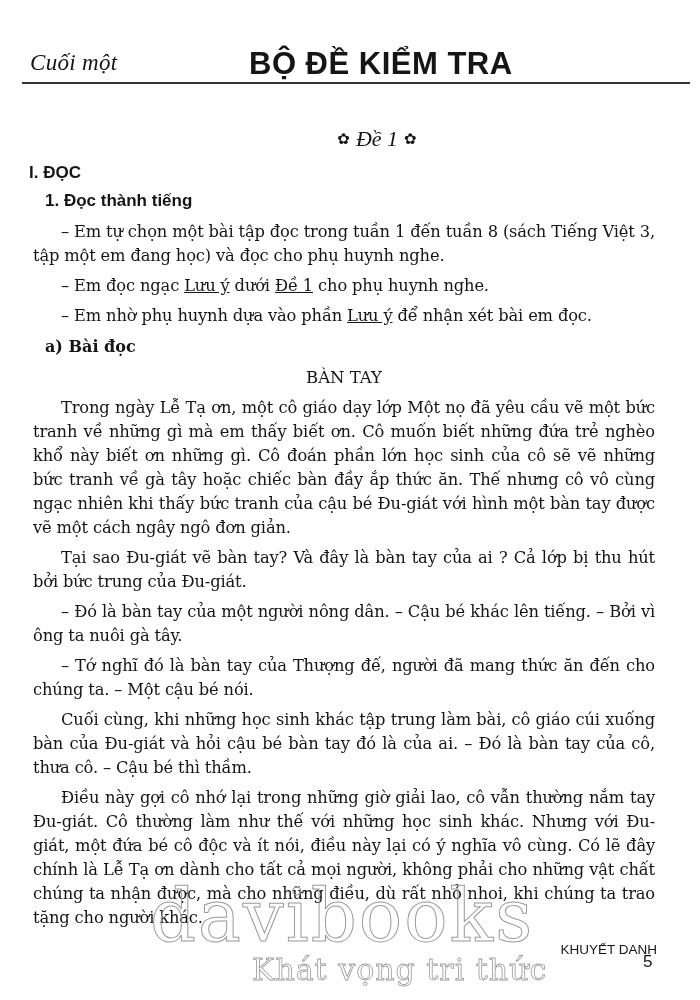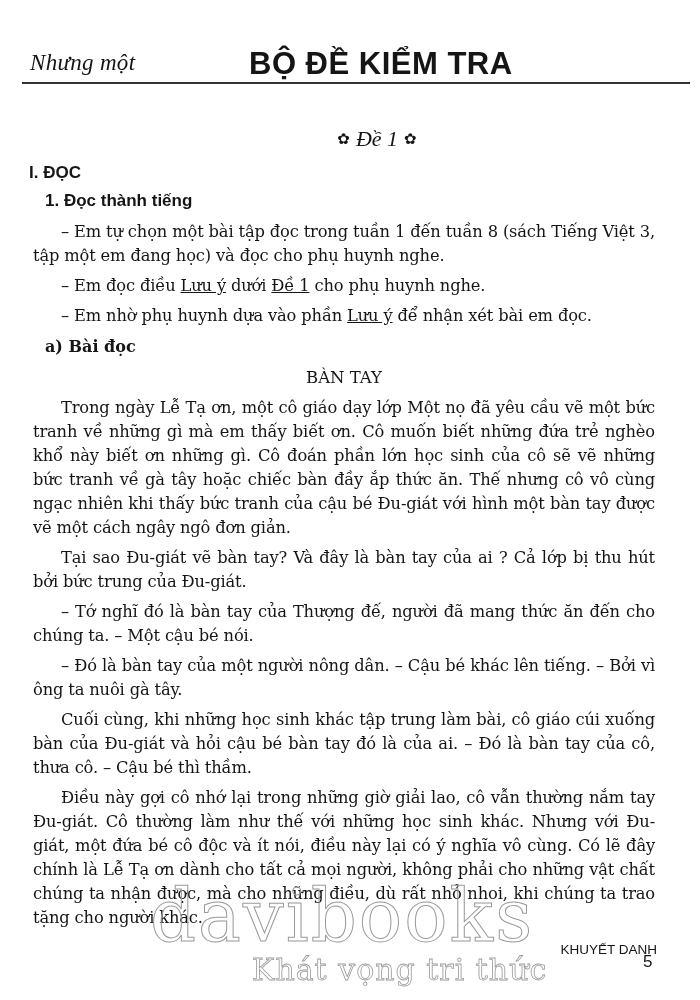--- a/index.html
+++ b/index.html
@@ -55,41 +55,41 @@
     .wm-sub {
       position: absolute; left: 252px; top: 955px;
       font-family: "DejaVu Serif", serif; font-size: 30px; color: transparent;
       -webkit-text-stroke: 0.8px #9a9a9a; letter-spacing: 1px; line-height: 1;
     }
   </style>
 </head>
 <body>
 
 <div class="header">
-  <span class="part-label">Nhưng một</span>
+  <span class="part-label">Cuối một</span>
   <span class="book-title">BỘ ĐỀ KIỂM TRA</span>
   <div class="header-rule"></div>
 </div>
 
 <div class="exam-title">
   <span class="flower">✿</span><span>Đề 1</span><span class="flower">✿</span>
 </div>
 
 <div class="content">
   <div class="h-section">I. ĐỌC</div>
   <div class="h-sub">1. Đọc thành tiếng</div>
   <p>– Em tự chọn một bài tập đọc trong tuần 1 đến tuần 8 (sách Tiếng Việt 3, tập một em đang học) và đọc cho phụ huynh nghe.</p>
-  <p class="gap"><span>– Em đọc điều </span><span class="u">Lưu ý</span><span> dưới </span><span class="u">Đề 1</span><span> cho phụ huynh nghe.</span></p>
+  <p class="gap"><span>– Em đọc ngạc </span><span class="u">Lưu ý</span><span> dưới </span><span class="u">Đề 1</span><span> cho phụ huynh nghe.</span></p>
   <p class="gap"><span>– Em nhờ phụ huynh dựa vào phần </span><span class="u">Lưu ý</span><span> để nhận xét bài em đọc.</span></p>
   <div class="h-sub-serif">a) Bài đọc</div>
   <div class="story-title">BÀN TAY</div>
   <p>Trong ngày Lễ Tạ ơn, một cô giáo dạy lớp Một nọ đã yêu cầu vẽ một bức tranh về những gì mà em thấy biết ơn. Cô muốn biết những đứa trẻ nghèo khổ này biết ơn những gì. Cô đoán phần lớn học sinh của cô sẽ vẽ những bức tranh về gà tây hoặc chiếc bàn đầy ắp thức ăn. Thế nhưng cô vô cùng ngạc nhiên khi thấy bức tranh của cậu bé Đu-giát với hình một bàn tay được vẽ một cách ngây ngô đơn giản.</p>
   <p class="gap">Tại sao Đu-giát vẽ bàn tay? Và đây là bàn tay của ai ? Cả lớp bị thu hút bởi bức trung của Đu-giát.</p>
+  <p class="gap">– Đó là bàn tay của một người nông dân. – Cậu bé khác lên tiếng. – Bởi vì ông ta nuôi gà tây.</p>
   <p class="gap">– Tớ nghĩ đó là bàn tay của Thượng đế, người đã mang thức ăn đến cho chúng ta. – Một cậu bé nói.</p>
-  <p class="gap">– Đó là bàn tay của một người nông dân. – Cậu bé khác lên tiếng. – Bởi vì ông ta nuôi gà tây.</p>
   <p class="gap">Cuối cùng, khi những học sinh khác tập trung làm bài, cô giáo cúi xuống bàn của Đu-giát và hỏi cậu bé bàn tay đó là của ai. – Đó là bàn tay của cô, thưa cô. – Cậu bé thì thầm.</p>
   <p class="gap">Điều này gợi cô nhớ lại trong những giờ giải lao, cô vẫn thường nắm tay Đu-giát. Cô thường làm như thế với những học sinh khác. Nhưng với Đu-giát, một đứa bé cô độc và ít nói, điều này lại có ý nghĩa vô cùng. Có lẽ đây chính là Lễ Tạ ơn dành cho tất cả mọi người, không phải cho những vật chất chúng ta nhận được, mà cho những điều, dù rất nhỏ nhoi, khi chúng ta trao tặng cho người khác.</p>
   <div class="author">KHUYẾT DANH</div>
 </div>
 
 <div class="wm-main">davibooks</div>
 <div class="wm-sub">Khát vọng tri thức</div>
 
 <div class="page-number">5</div>
 

